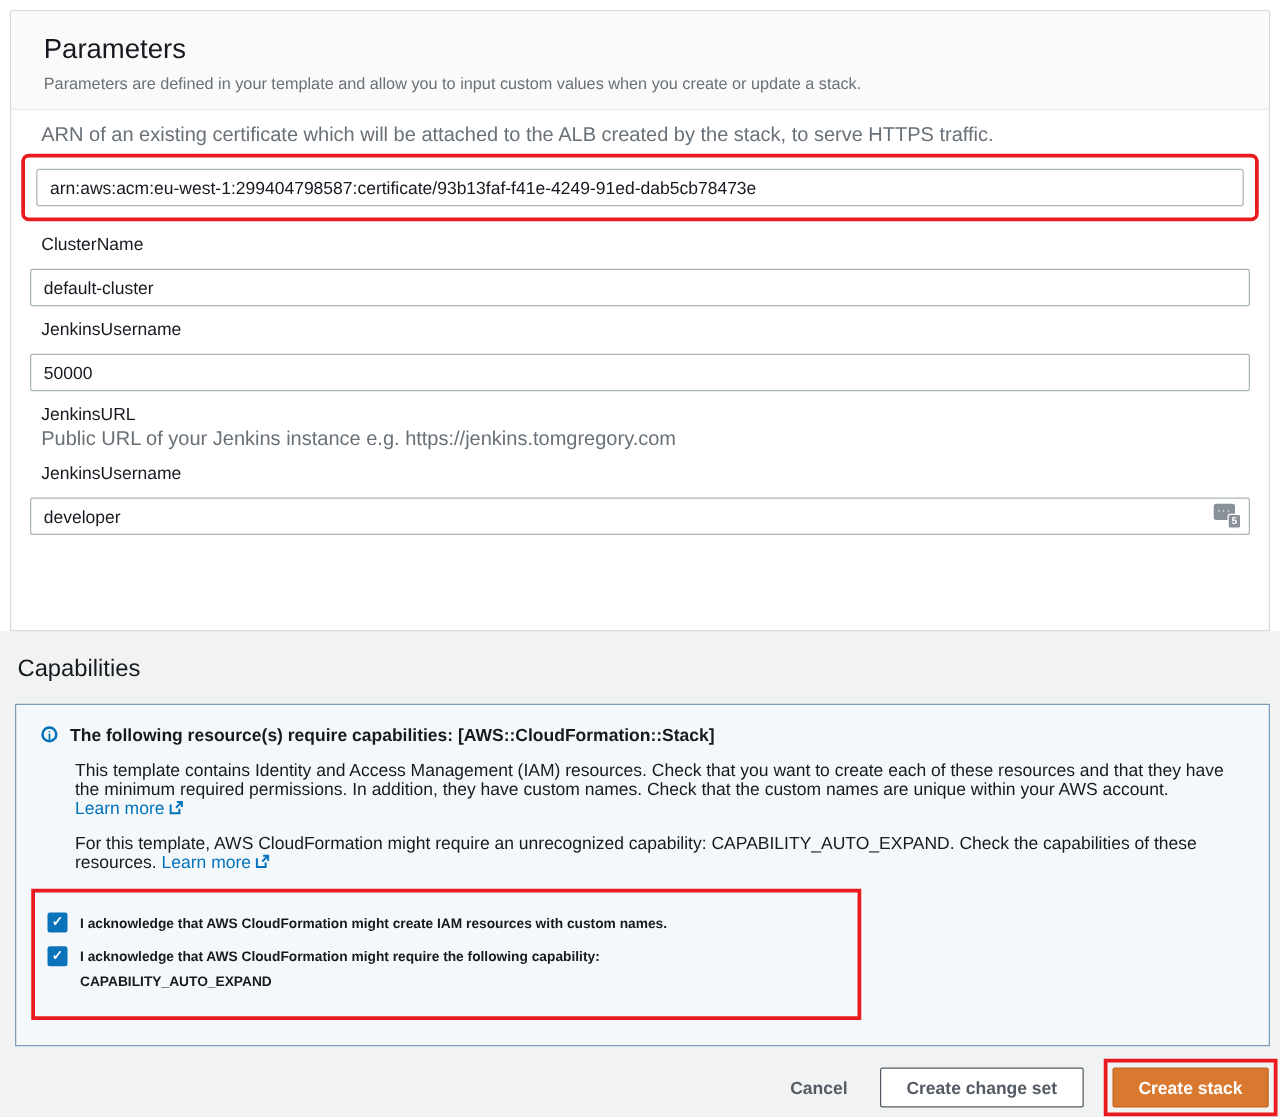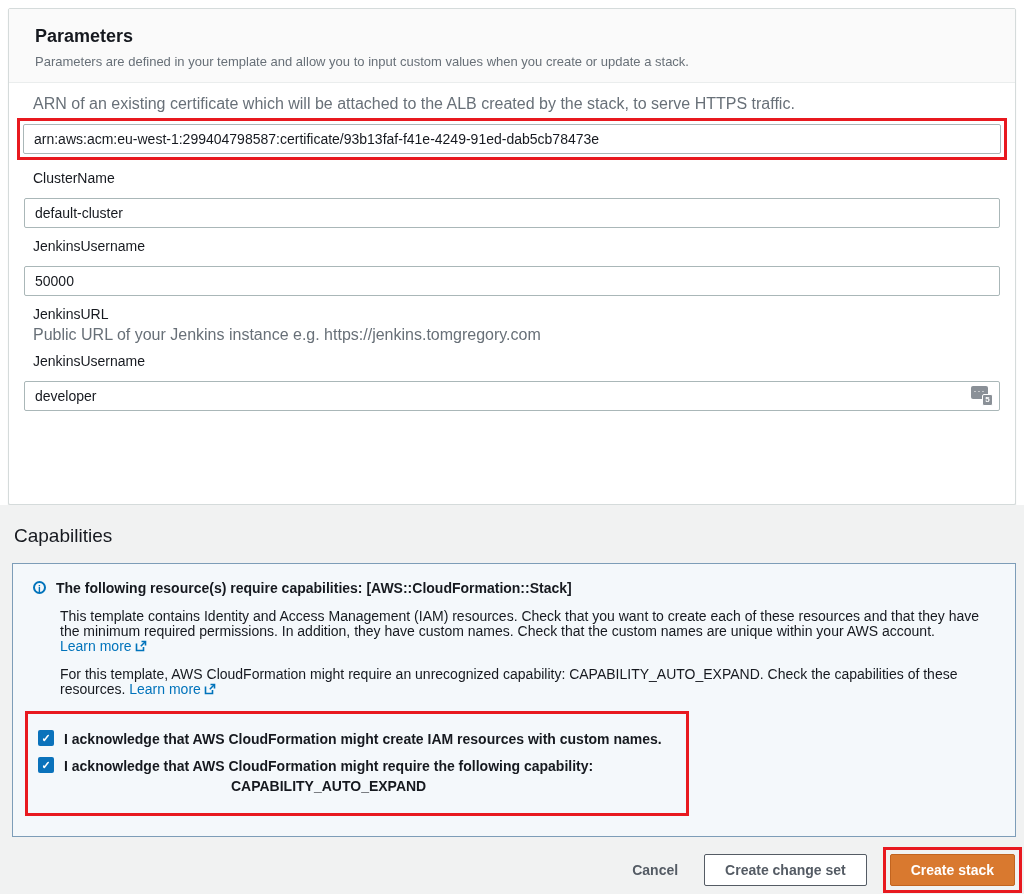--- a/index.html
+++ b/index.html
@@ -3,31 +3,31 @@
 <meta charset="utf-8">
 <style>
   html,body{margin:0;padding:0;width:1024px;height:894px;overflow:hidden;background:#fff;
     font-family:"Liberation Sans",sans-serif;color:#16191f;}
   *{box-sizing:border-box;}
 
   
   .card{margin:8px 8px 0 8px;height:497px;background:#fff;border:1px solid #d5dbdb;
     border-radius:2px;box-shadow:0 1px 1px rgba(0,28,36,.15);overflow:hidden;}
   .card-header{background:#fafafa;border-bottom:1px solid #eaeded;padding:17px 26px 13px 26px;}
-  .card-title{font-size:18px;font-weight:bold;margin:0 0 7px 0;}
+  .card-title{font-size:22px;font-weight:normal;margin:0 0 7px 0;}
   .card-desc{font-size:13px;color:#687078;margin:0;}
   .card-body{padding:12px 15px 10px 15px;}
 
   .f-label{font-size:14px;color:#16191f;margin:9px 9px 4px 9px;}
   .f-desc{font-size:16px;color:#687078;margin:0 9px 5px 9px;}
   .text-input{display:block;width:100%;height:30px;border:1px solid #aab7b8;border-radius:2px;
     padding:0 10px;font-size:14px;color:#16191f;font-family:"Liberation Sans",sans-serif;background:#fff;outline:none;}
   .input-plain{margin:12px 0 10px 0;}
   .ann{border:3px solid #e8191f;}
-  .ann-input{padding:3px;margin:0 -7px 10px -7px;}
+  .ann-input{padding:9px;margin:0 -7px 10px -7px;border-radius:6px;}
 
   .input-with-icon{position:relative;}
   .pm-icon{position:absolute;right:7px;top:4px;width:22px;height:21px;cursor:pointer;}
   .pm-card{position:absolute;left:0;top:1px;width:17px;height:13px;background:#8a9097;border-radius:2px;
     color:#fff;font-size:9px;line-height:11px;text-align:center;letter-spacing:1px;}
   .pm-badge{position:absolute;right:0;bottom:0;width:11px;height:12px;background:#8a9097;border:1px solid #fff;
     border-radius:2px;color:#fff;font-size:8px;font-weight:bold;line-height:10px;text-align:center;}
 
   
   .lower{height:389px;background:#f1f2f2;padding:16px 8px 0 12px;overflow:hidden;}
@@ -40,21 +40,21 @@
   .n-title{font-size:14px;font-weight:bold;}
   .n-body{margin-left:27px;}
   .n-body p{font-size:14px;line-height:15px;margin:13px 0 0 0;}
   .lm-link{color:#0073bb;text-decoration:none;font-size:14px;cursor:pointer;white-space:nowrap;}
   .lm-link svg{vertical-align:-1px;margin-left:3px;}
 
   .ack-box{width:664px;margin:14px 0 10px -8px;padding:8px 10px 10px 10px;}
   .cb-row{display:flex;align-items:flex-start;gap:10px;margin:7px 0;}
   .cb{flex:none;width:16px;height:16px;background:#0a72bb;border-radius:2px;color:#fff;font-size:11px;
     font-weight:bold;line-height:16px;text-align:center;cursor:pointer;margin-top:1px;}
-  .cb-label{font-size:14px;font-weight:bold;line-height:20px;white-space:pre-line;text-align:center;}
+  .cb-label{font-size:11px;font-weight:bold;line-height:20px;white-space:pre-line;}
 
   
   .actions{display:flex;justify-content:flex-end;align-items:center;gap:16px;margin-top:10px;padding-right:0;}
   .link-btn{font-size:14px;font-weight:bold;color:#545b64;cursor:pointer;margin-right:10px;}
   .btn{height:32px;padding:0 20px;font-size:14px;font-weight:bold;border-radius:2px;cursor:pointer;
     font-family:"Liberation Sans",sans-serif;}
   .btn-secondary{background:#fff;border:1px solid #545b64;color:#545b64;}
   .ann-btn{padding:4px;margin-right:-6px;}
   .btn-primary{background:#d9792f;border:1px solid #c2641f;color:#fff;display:block;}
 </style>

